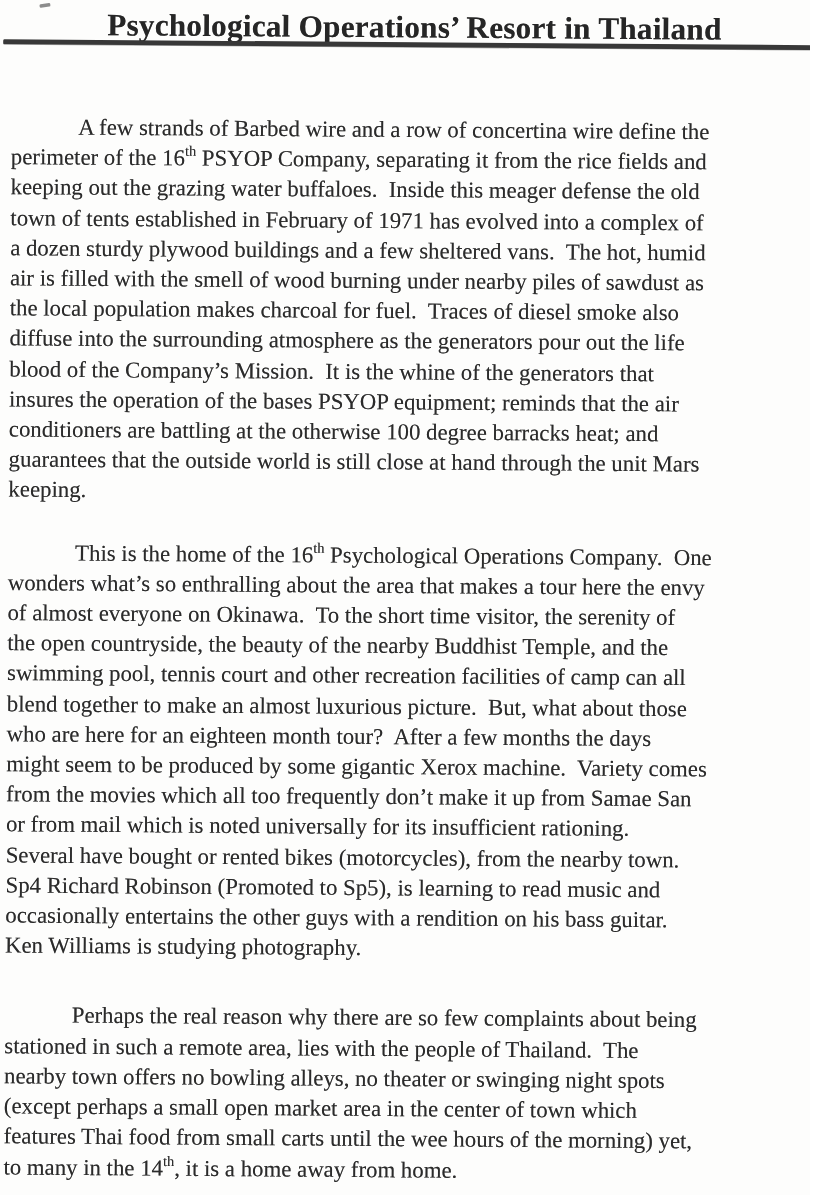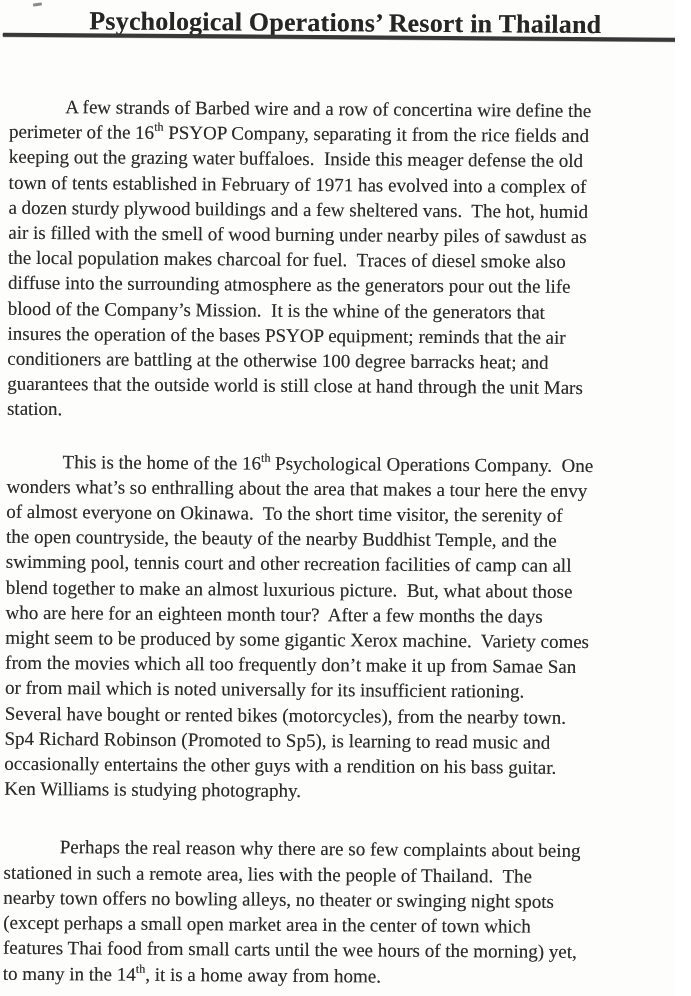--- a/index.html
+++ b/index.html
@@ -95,21 +95,21 @@
           <div class="line"><span>keeping out the grazing water buffaloes.  Inside this meager defense the old</span></div>
           <div class="line"><span>town of tents established in February of 1971 has evolved into a complex of</span></div>
           <div class="line"><span>a dozen sturdy plywood buildings and a few sheltered vans.  The hot, humid</span></div>
           <div class="line"><span>air is filled with the smell of wood burning under nearby piles of sawdust as</span></div>
           <div class="line"><span>the local population makes charcoal for fuel.  Traces of diesel smoke also</span></div>
           <div class="line"><span>diffuse into the surrounding atmosphere as the generators pour out the life</span></div>
           <div class="line"><span>blood of the Company’s Mission.  It is the whine of the generators that</span></div>
           <div class="line"><span>insures the operation of the bases PSYOP equipment; reminds that the air</span></div>
           <div class="line"><span>conditioners are battling at the otherwise 100 degree barracks heat; and</span></div>
           <div class="line"><span>guarantees that the outside world is still close at hand through the unit Mars</span></div>
-          <div class="line"><span>station.</span></div>
+          <div class="line"><span>keeping.</span></div>
         </div>
         <div class="paragraph">
           <div class="line"><span>This is the home of the 16</span><sup>th</sup><span> Psychological Operations Company.  One</span></div>
           <div class="line"><span>wonders what’s so enthralling about the area that makes a tour here the envy</span></div>
           <div class="line"><span>of almost everyone on Okinawa.  To the short time visitor, the serenity of</span></div>
           <div class="line"><span>the open countryside, the beauty of the nearby Buddhist Temple, and the</span></div>
           <div class="line"><span>swimming pool, tennis court and other recreation facilities of camp can all</span></div>
           <div class="line"><span>blend together to make an almost luxurious picture.  But, what about those</span></div>
           <div class="line"><span>who are here for an eighteen month tour?  After a few months the days</span></div>
           <div class="line"><span>might seem to be produced by some gigantic Xerox machine.  Variety comes</span></div>

